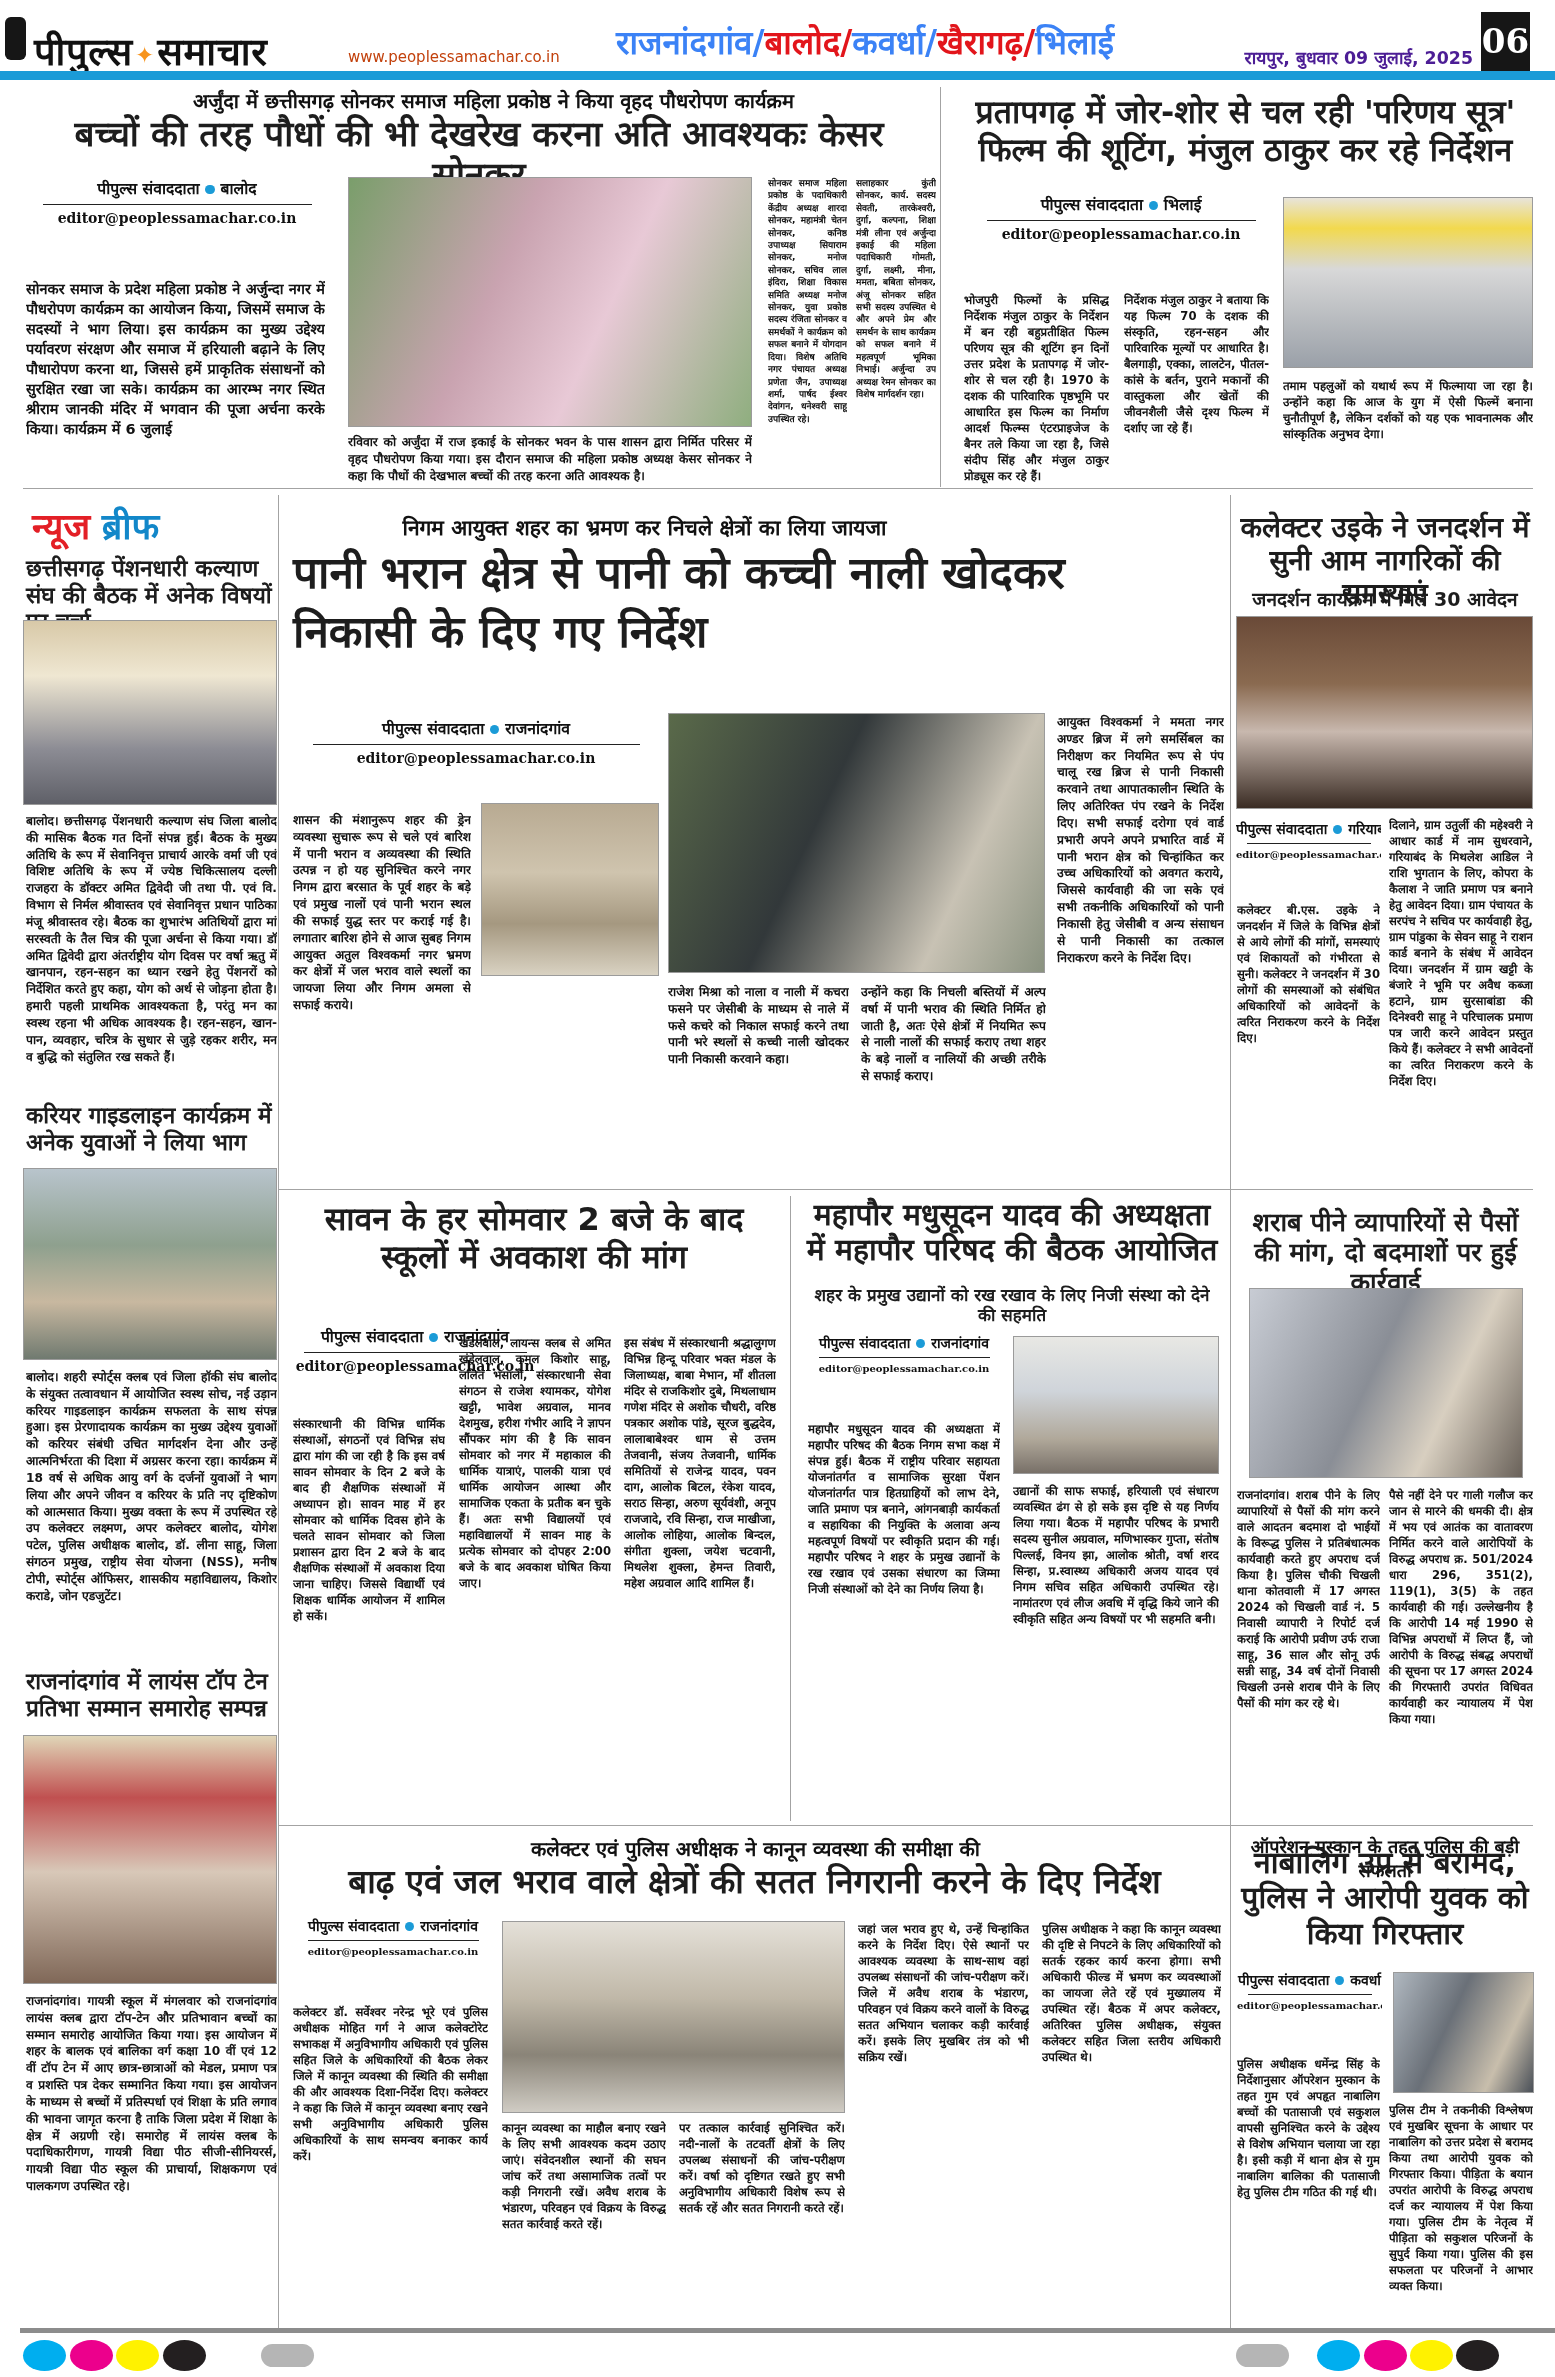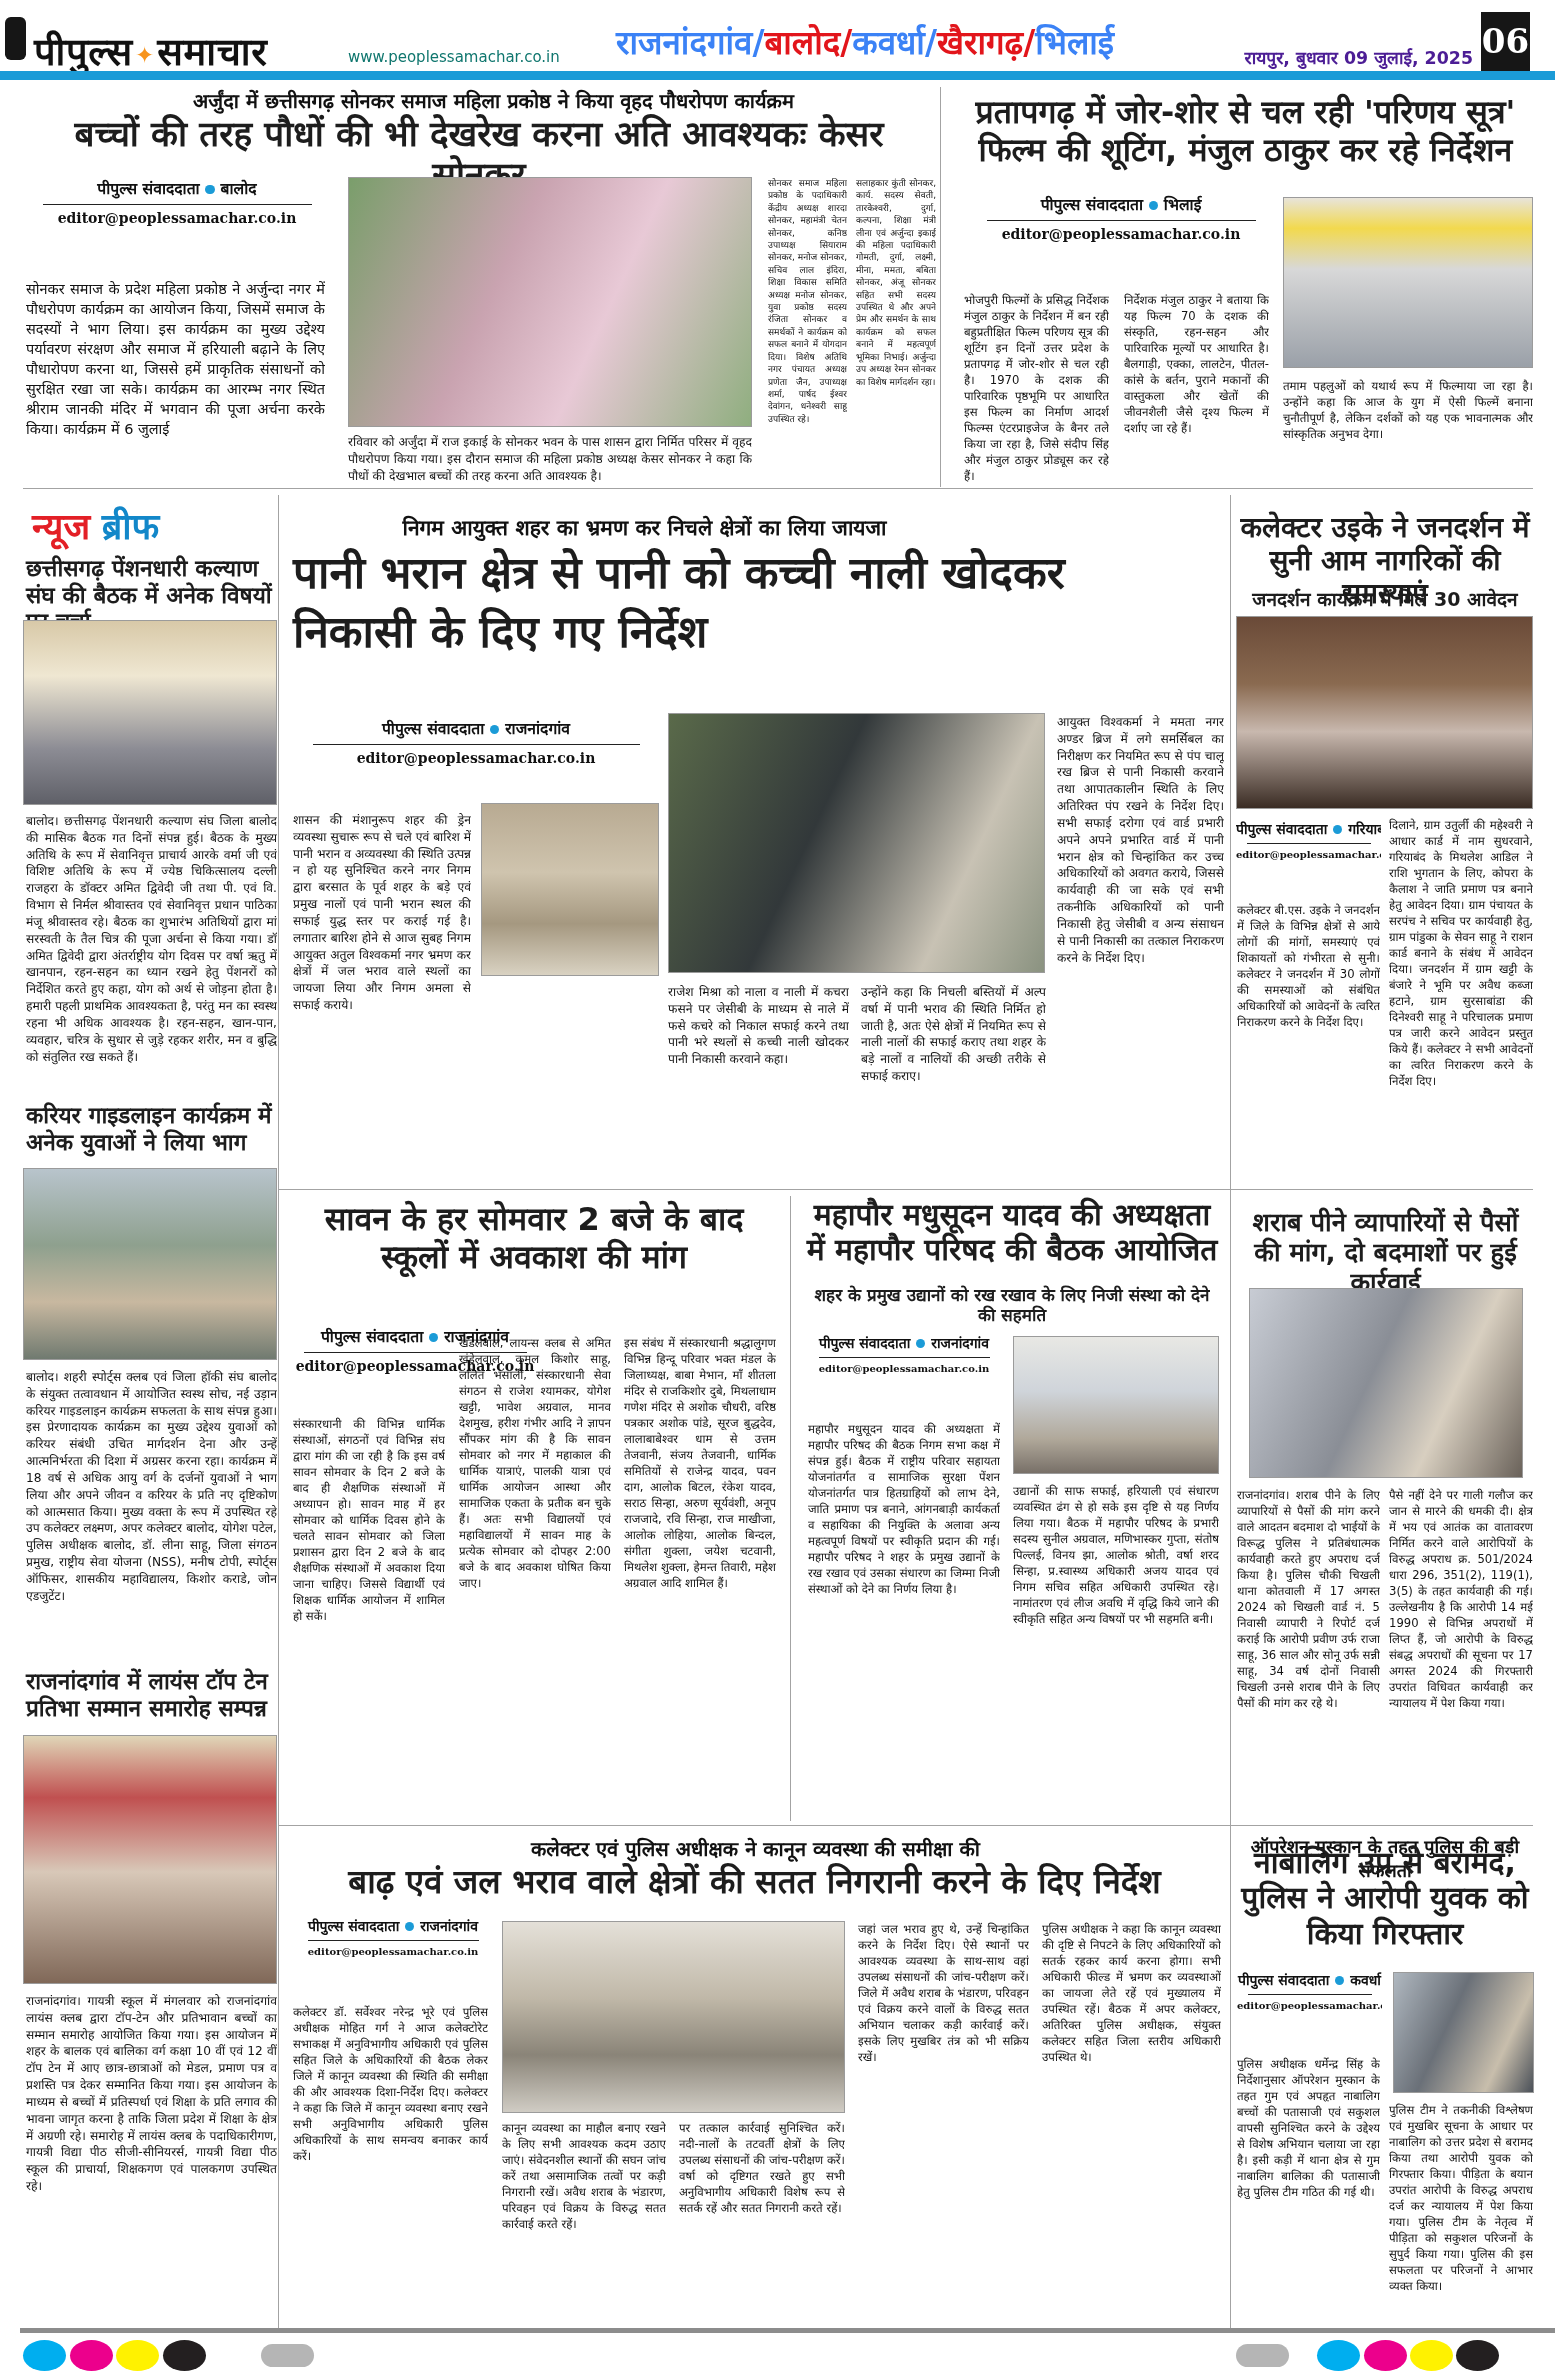--- a/index.html
+++ b/index.html
@@ -2,21 +2,21 @@
 <html style="font-size:9.3px"><head>
 <meta charset="utf-8">
 <style>
   html,body{margin:0;padding:0;background:#ffffff;}
   .page{position:relative;width:1555px;height:2377px;background:#ffffff;overflow:hidden;
         font-family:"DejaVu Sans",sans-serif;color:#141414;}
   .abs{position:absolute;}
   .hl{font-weight:700;color:#1d1d1d;line-height:1.18;}
   .center{text-align:center;}
   .kicker{font-weight:700;color:#111;text-align:center;}
-  .body-text{text-align:justify;color:#121212;line-height:1.38;overflow:hidden;}
+  .body-text{text-align:justify;color:#121212;line-height:1.38;overflow:hidden;font-weight:bold;}
   .vline{background:#a3a3a3;width:1.2px;}
   .hline{background:#a3a3a3;height:1.2px;}
   .photo{border:0.6px solid #9b9b9b;box-sizing:border-box;}
   
   .byline{text-align:center;overflow:hidden;}
   .byline .top{font-weight:700;font-size:15.7px;color:#111;white-space:nowrap;}
   .byline .dot{display:inline-block;width:9.3px;height:9.3px;border-radius:50%;
                background:#1b9bd7;margin:0 5.8px 0.6px 5.8px;vertical-align:middle;}
   .byline .rule{height:1.7px;background:#222;margin:4.6px 10.5px 4.6px 10.5px;}
   .byline .email{font-family:"DejaVu Serif",serif;font-weight:700;font-size:14px;color:#111;white-space:nowrap;}
@@ -50,21 +50,21 @@
 </style>
 </head>
 <body>
 
 <div class="page">
 
   <div class="abs" style="left:4.6px;top:17.4px;width:21px;height:43px;background:#161616;border-radius:5.8px;"></div>
   <div class="abs masthead" style="left:34px;top:24.4px;">
     <span>पीपुल्स</span><span class="diamond">✦</span><span>समाचार</span>
   </div>
-  <div class="abs" style="left:348px;top:48px;font-size:15px;color:#0f766e;">www.peoplessamachar.co.in</div>
+  <div class="abs" style="left:348px;top:48px;font-size:15px;color:#c2410c;">www.peoplessamachar.co.in</div>
   <div class="abs region" style="left:616px;top:18.6px;">
     <span class="blk">राजनांदगांव/</span><span class="red">बालोद/</span><span class="blk">कवर्धा/</span><span class="red">खैरागढ़/</span><span class="blk">भिलाई</span>
   </div>
   <div class="abs" style="right:82px;top:45px;font-size:17.4px;font-weight:700;color:#4c1d95;">रायपुर, बुधवार 09 जुलाई, 2025</div>
   <div class="abs pageno" style="left:1481px;top:11.6px;width:49px;height:59px;">06</div>
   <div class="abs bluebar" style="left:0;top:71px;width:1555px;height:8.7px;"></div>
 
   <div class="abs vline" style="left:940px;top:87px;height:400px;"></div>
   <div class="abs hline" style="left:23px;top:488px;width:1510px;"></div>
   <div class="abs vline" style="left:278px;top:495px;height:1834px;"></div>

